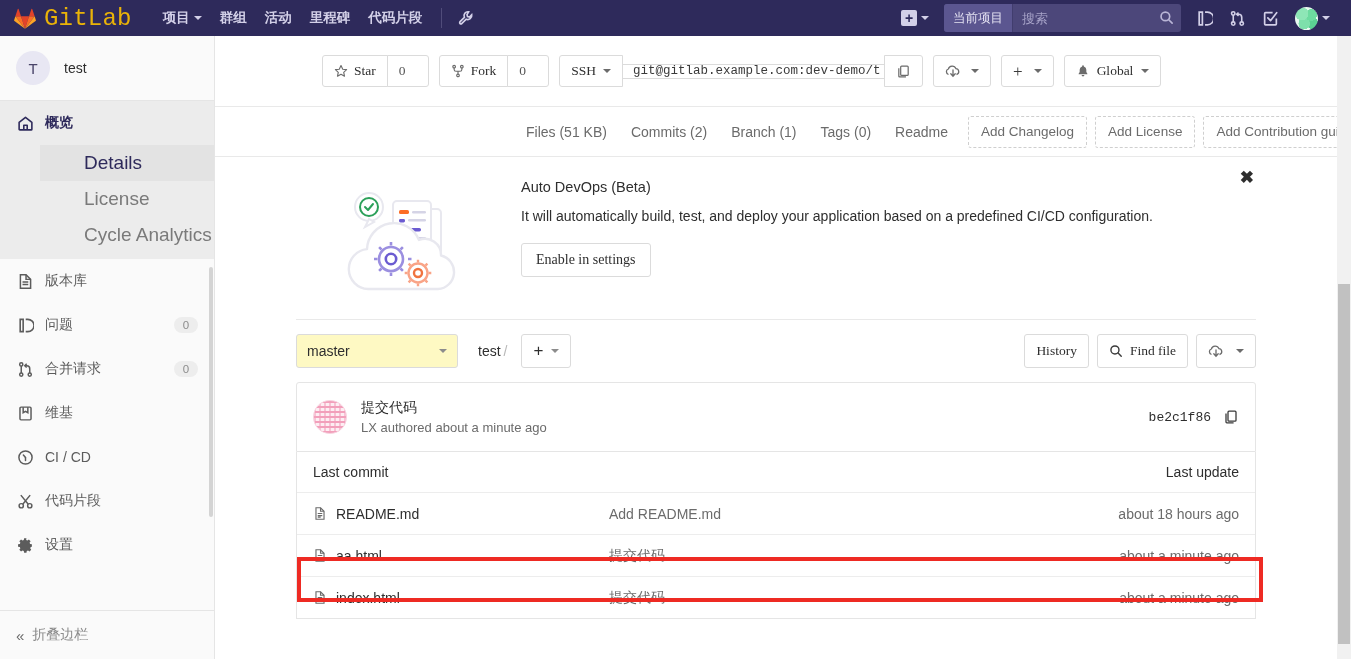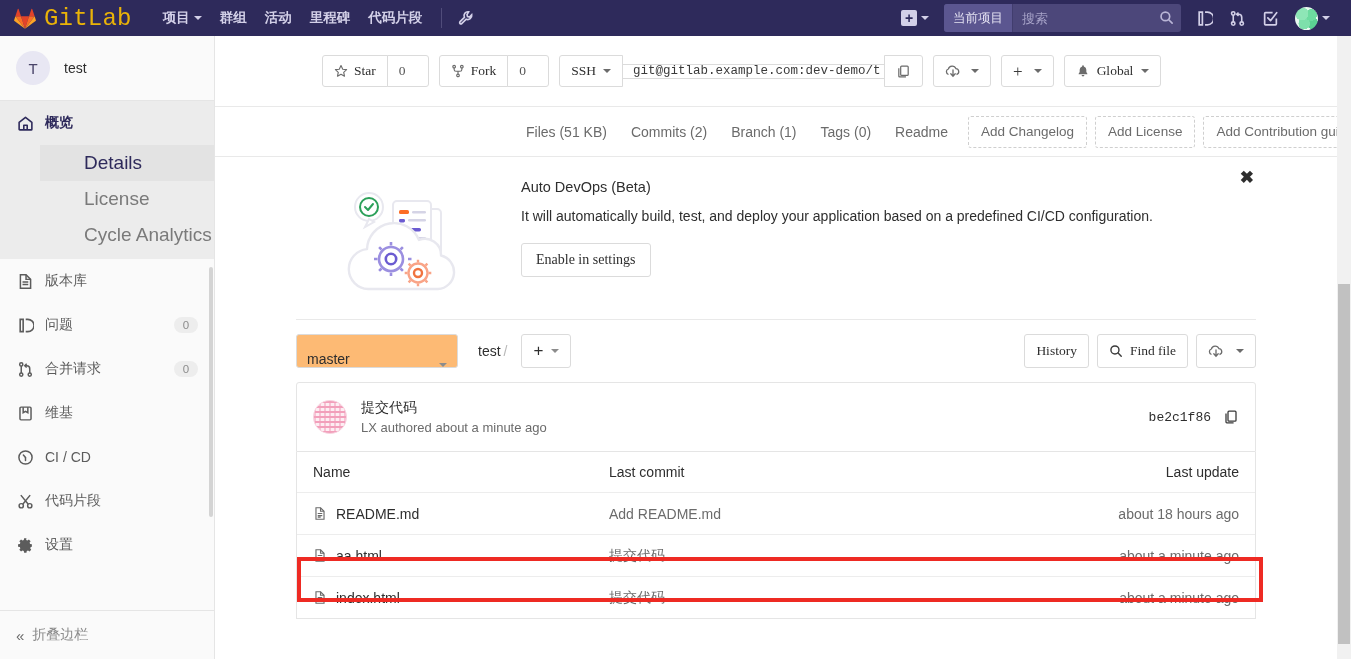--- a/index.html
+++ b/index.html
@@ -210,22 +210,22 @@
     font-size: 17px; cursor: pointer; line-height: 1; font-weight: bold;
   }
 
   
   .filenav {
     width: 960px; margin: 0 auto; height: 62px;
     display: flex; align-items: center;
   }
   .branch-select {
     width: 162px; height: 34px; border: 1px solid #dbdbdb; border-radius: 3px;
-    display: flex; align-items: flex-end; padding: 0 10px; cursor: pointer;
-    font-size: 14px; color: #2e2e2e; background: #fdba74;
+    display: flex; align-items: center; padding: 0 10px; cursor: pointer;
+    font-size: 14px; color: #2e2e2e; background: #fef9c3;
   }
   .branch-select .chev { margin-left: auto; color: #8c8c8c; }
   .crumbs { margin-left: 20px; font-size: 14px; color: #2e2e2e; }
   .crumbs .sep { color: #b8b8b8; margin: 0 3px; }
   .plus-btn {
     margin-left: 11px; height: 34px; padding: 0 11px; border: 1px solid #dbdbdb;
     border-radius: 3px; display: inline-flex; align-items: center; gap: 8px;
     cursor: pointer; background: #fff; color: #2e2e2e; font-size: 17px;
   }
   .filenav-right { margin-left: auto; display: flex; align-items: center; gap: 8px; }
@@ -617,21 +617,20 @@
           <svg width="16" height="16" viewBox="0 0 16 16" fill="none" stroke="#3a3a3a" stroke-width="1.3">
             <rect x="5" y="2.2" width="8" height="10" rx="1"></rect>
               <path d="M10.6 13.8H3.8a.8.8 0 0 1-.8-.8V4.6"></path>
           </svg>
         </span>
       </div>
     </div>
 
     <div class="ftable">
       <div class="frow head">
-        <div class="fc-name">Name</div>
         <div class="fc-commit">Last commit</div>
         <div class="fc-upd">Last update</div>
       </div>
 
       <div class="frow">
         <div class="fc-name">
           <span class="doc-ico">
             <svg width="14" height="15" viewBox="0 0 16 16" fill="none" stroke="#6b6b6b" stroke-width="1.3">
               <path d="M3.4 1.4h5.2L12.6 5.4v9.2H3.4z"></path>
                 <path d="M8.6 1.4V5.4h4"></path>

